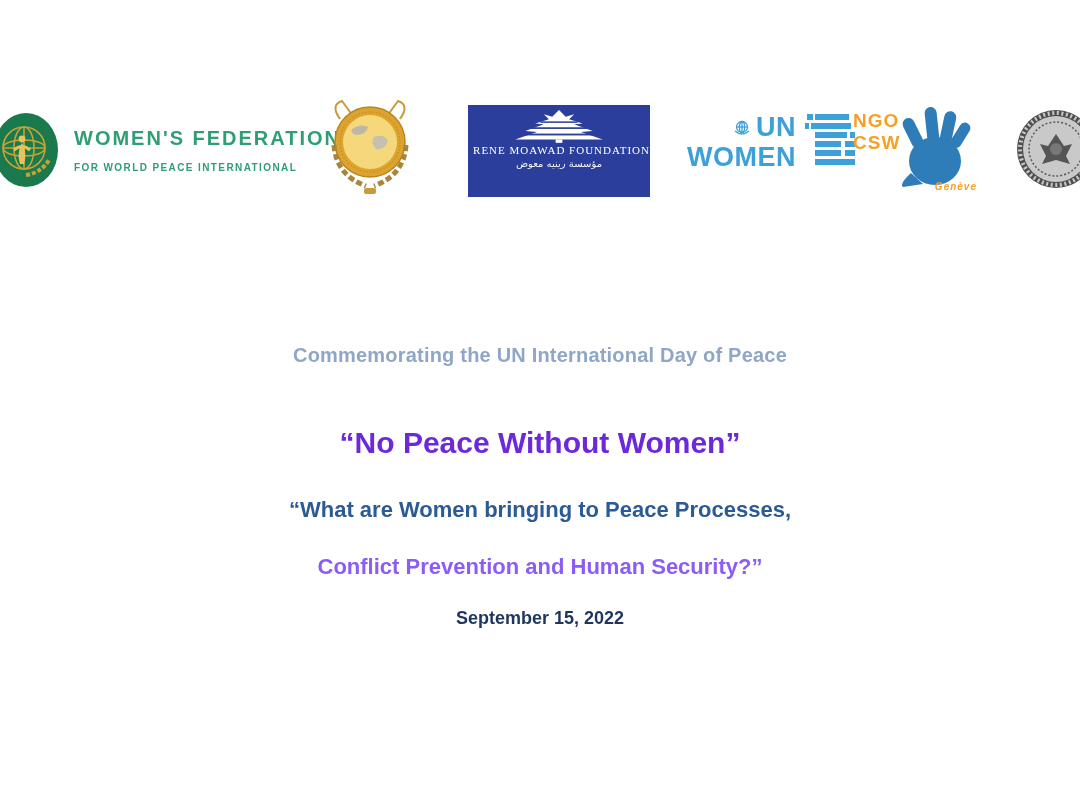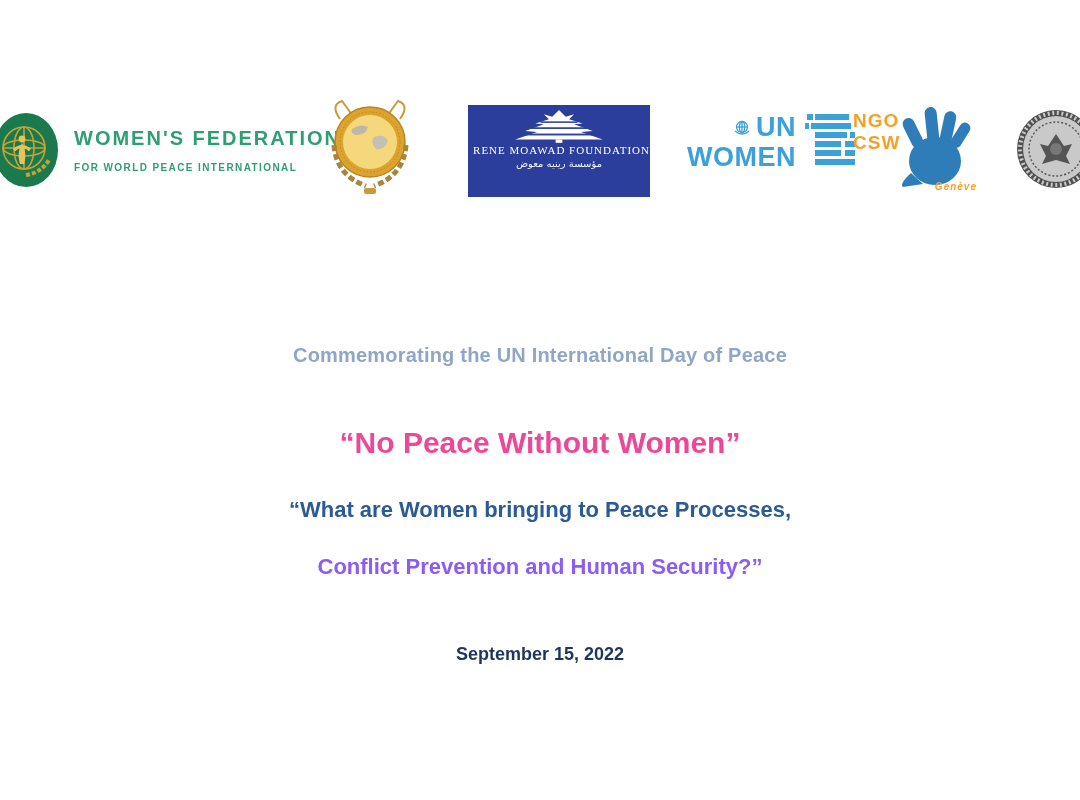--- a/index.html
+++ b/index.html
@@ -28,24 +28,24 @@
   .uw-women{font-size:27px;font-weight:700;line-height:1;margin-top:3px;letter-spacing:.5px;}
   .uw-flag{width:54px;height:54px;}
   .ngocsw{left:853px;top:107px;width:126px;height:86px;}
   .ngo-text{position:absolute;left:0;top:3px;font-size:19px;font-weight:800;color:#f5a027;line-height:1.15;letter-spacing:1px;}
   .ngo-hand{position:absolute;left:46px;top:0;width:74px;height:80px;}
   .ngo-city{position:absolute;right:2px;bottom:1px;font-size:10px;font-weight:700;font-style:italic;color:#f5a027;letter-spacing:1px;}
   .seal{left:1016px;top:108px;width:80px;height:82px;}
   
   .tline{position:absolute;left:0;width:100%;text-align:center;margin:0;}
   .kicker{top:344px;font-size:20px;font-weight:600;color:#8fa6c6;letter-spacing:.2px;}
-  .title{top:426px;font-size:30px;font-weight:700;color:#ec4899;}
+  .title{top:426px;font-size:30px;font-weight:700;color:#6d28d9;}
   .q1{top:497px;font-size:22px;font-weight:700;color:#2b5a94;}
   .q2{top:554px;font-size:22px;font-weight:700;color:#8b5cf6;}
-  .date{top:644px;font-size:18px;font-weight:700;color:#1e355e;}
+  .date{top:608px;font-size:18px;font-weight:700;color:#1e355e;}
 </style>
 </head>
 <body>
 
 <div class="page">
 
   <div class="logo wfwpi">
     <svg class="wfwpi-emblem" viewBox="0 0 64 76">
       <ellipse cx="30" cy="38" rx="32" ry="37" fill="#1a7a4d"></ellipse>
       <g stroke="#c8a235" fill="none" stroke-width="1.6">

